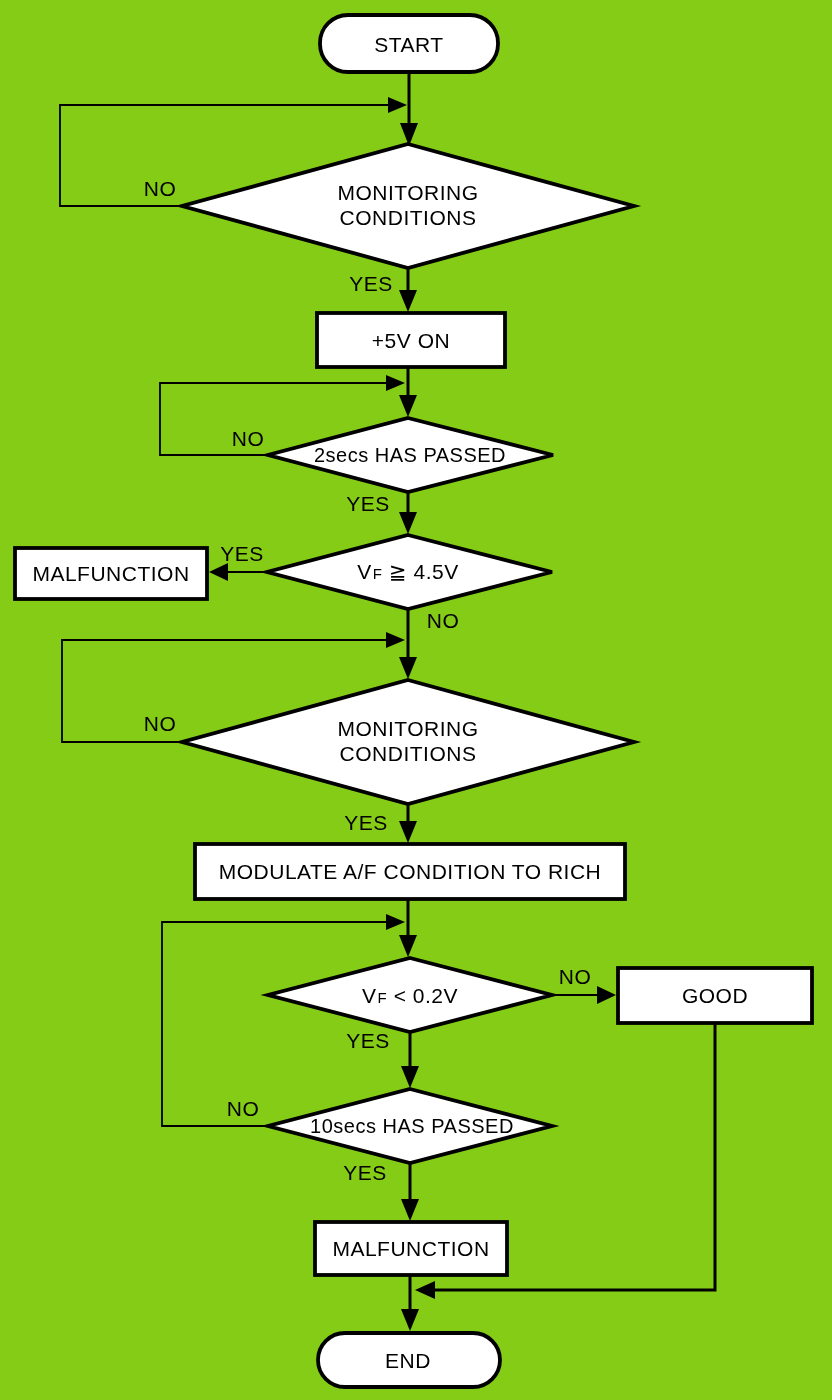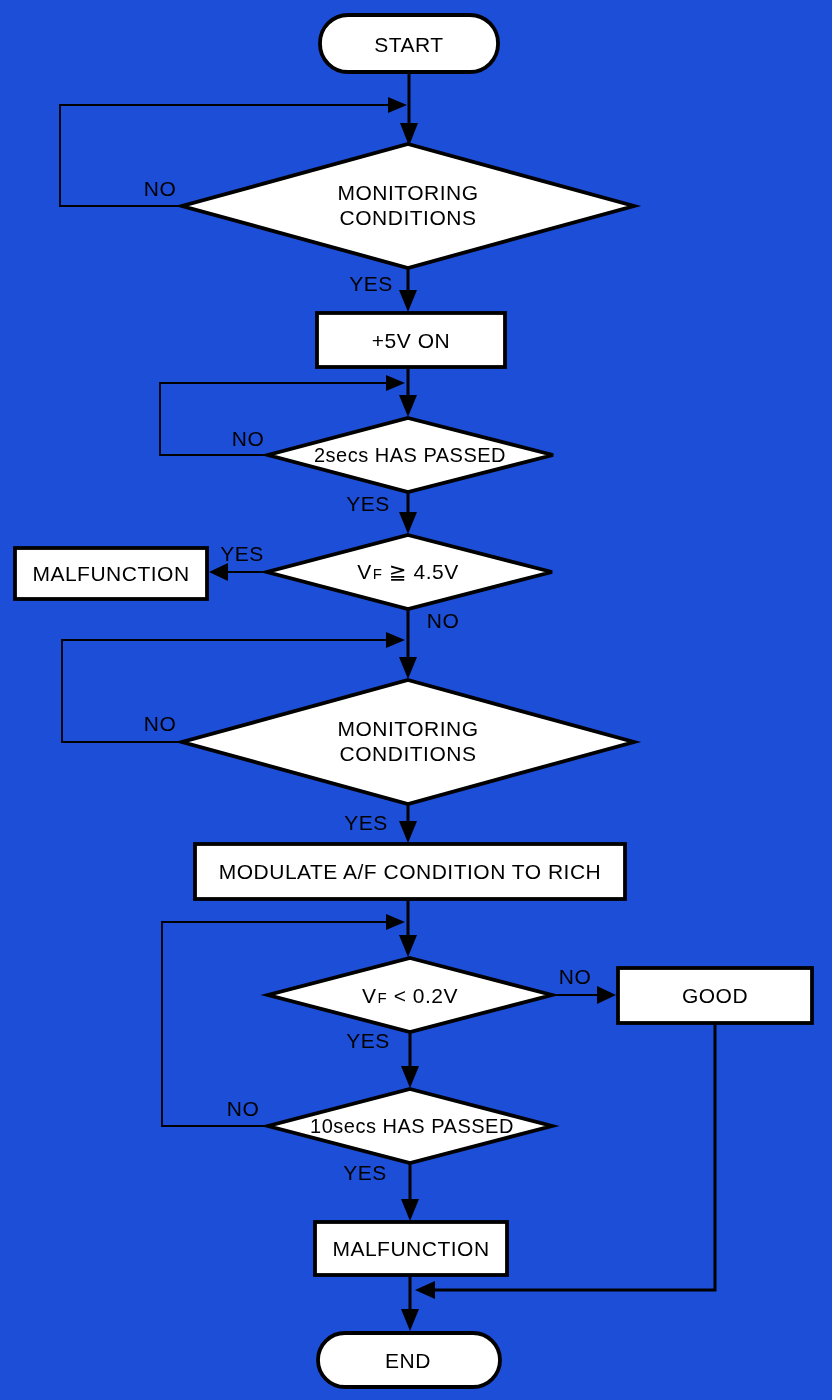--- a/index.html
+++ b/index.html
@@ -1,16 +1,16 @@
 <!DOCTYPE html>
 <html><head>
 <meta charset="utf-8">
 <style>
   html,body{margin:0;padding:0;background:#ffffff;}
-  .page{width:832px;height:1400px;background:#1d4ed8;position:relative;margin:0 auto;}
+  .page{width:832px;height:1400px;background:#84cc16;position:relative;margin:0 auto;}
   svg{display:block;}
   text{
     font-family:"Liberation Sans","DejaVu Sans",sans-serif;
     fill:#000000;
     letter-spacing:0.5px;
   }
   .node-label{font-size:21px;}
   .small-label{font-size:20px;}
   .branch-label{font-size:21px;}
   .sub{font-size:15px;letter-spacing:0;}

